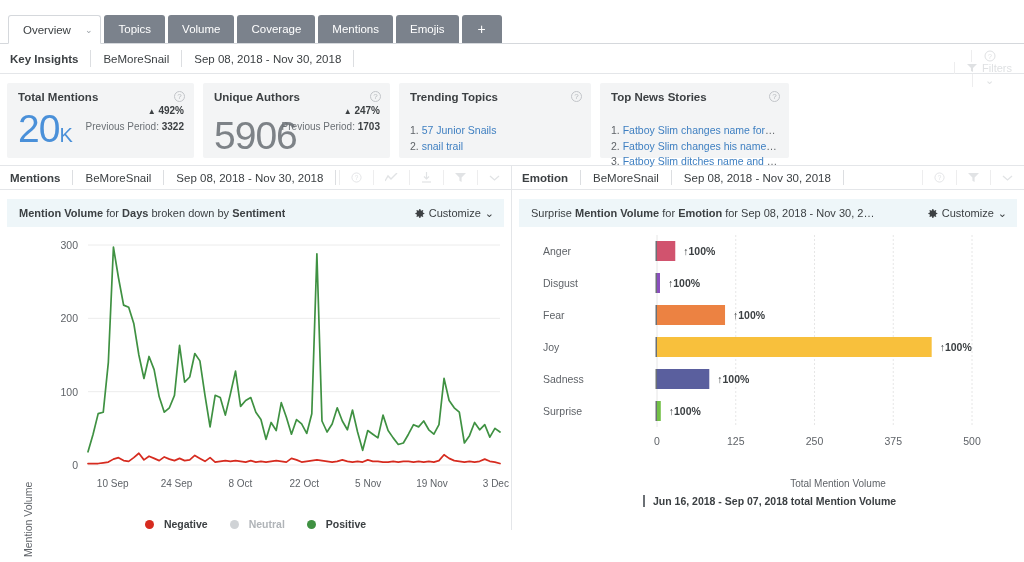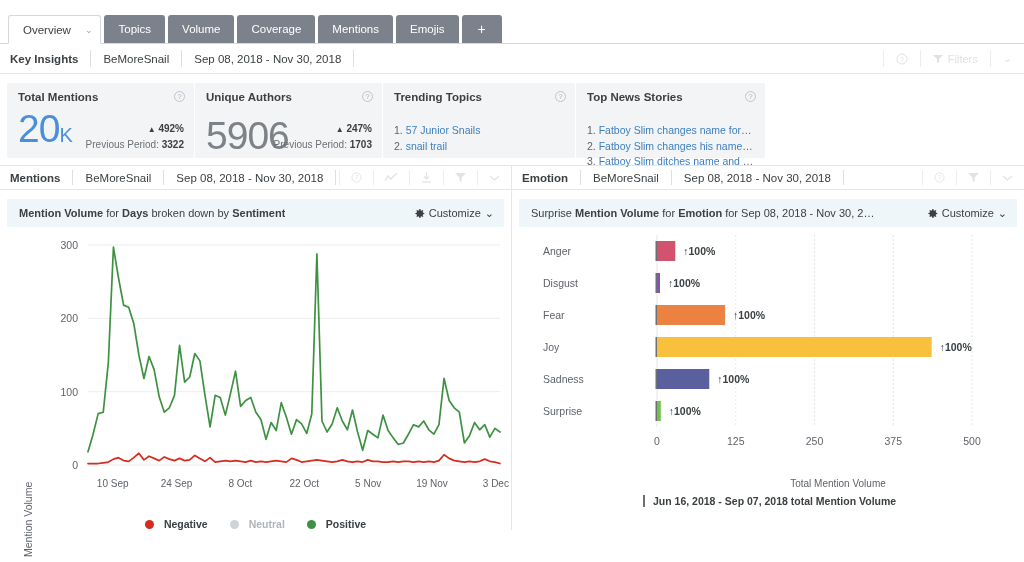--- a/index.html
+++ b/index.html
@@ -75,36 +75,37 @@
     color: #3c4043;
     white-space: nowrap;
   }
   .ib-seg.first { font-weight: bold; padding-left: 4px; }
   .ib-seg.blank { border-right: none; }
   .ib-right {
     margin-left: auto;
     display: flex;
     align-items: center;
     height: 17px;
+    flex-direction: column;
   }
   .ib-icon {
     padding: 0 12px;
     height: 17px;
     display: flex;
     align-items: center;
     border-left: 1px solid #ededee;
     color: #dfe1e3;
     font-size: 11px;
   }
   .ib-icon.lbl { gap: 5px; }
 
   
   .cards {
     display: flex;
-    gap: 1px;
+    gap: 9px;
     padding: 9px 7px 7px 7px;
     background: #fff;
   }
   .card {
     background: #f3f4f5;
     border-radius: 2px;
     height: 75px;
     padding: 8px 11px 0 11px;
     position: relative;
   }
@@ -136,21 +137,21 @@
     line-height: 39px;
     font-weight: 300;
     letter-spacing: -1px;
   }
   .bignum .k { font-size: 20px; }
   .bignum.blue { color: #4a90d9; }
   .bignum.gray { color: #7d8287; }
   .card-stats {
     position: absolute;
     right: 10px;
-    bottom: 6px;
+    bottom: 24px;
     text-align: right;
     font-size: 10px;
     color: #6b7075;
     line-height: 15px;
   }
   .delta { font-weight: bold; color: #3c4043; font-size: 10px; }
   .delta .up { font-size: 8px; }
   .prev b { color: #3c4043; }
 
   .topiclist {

